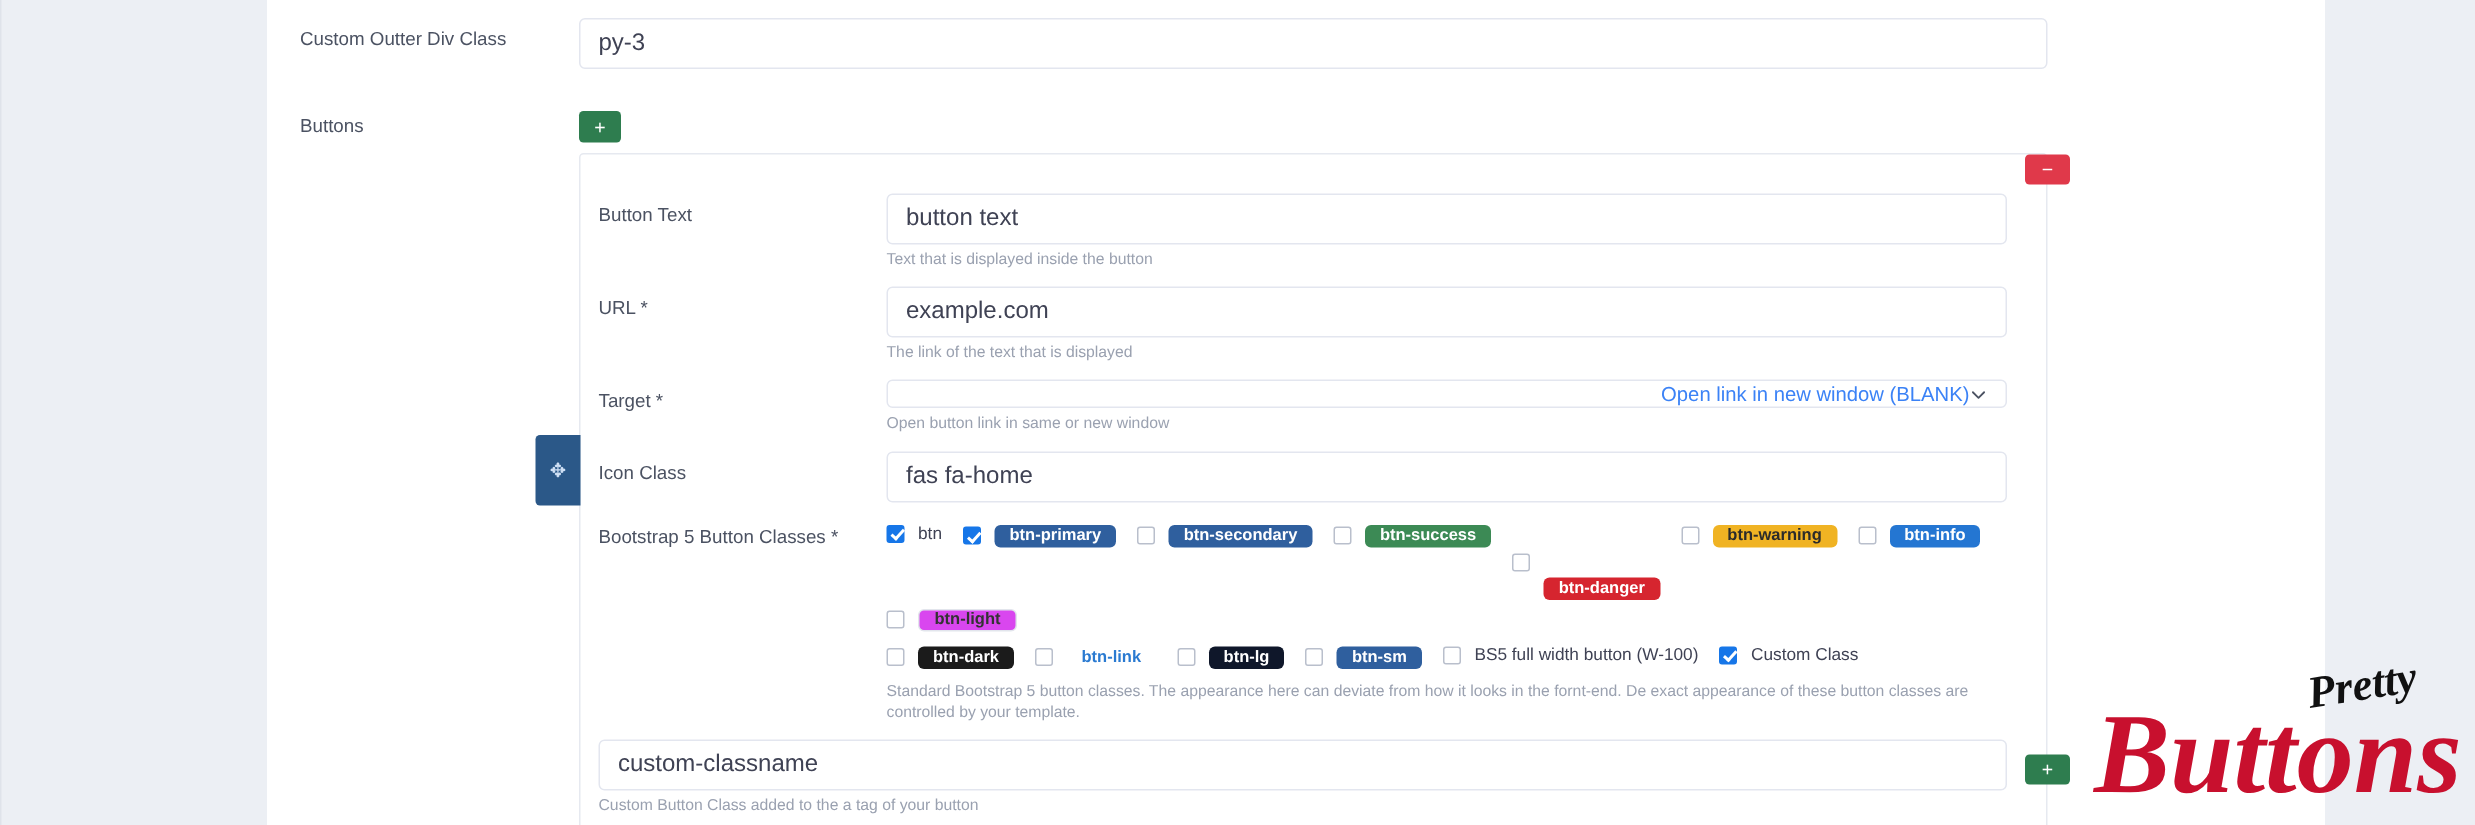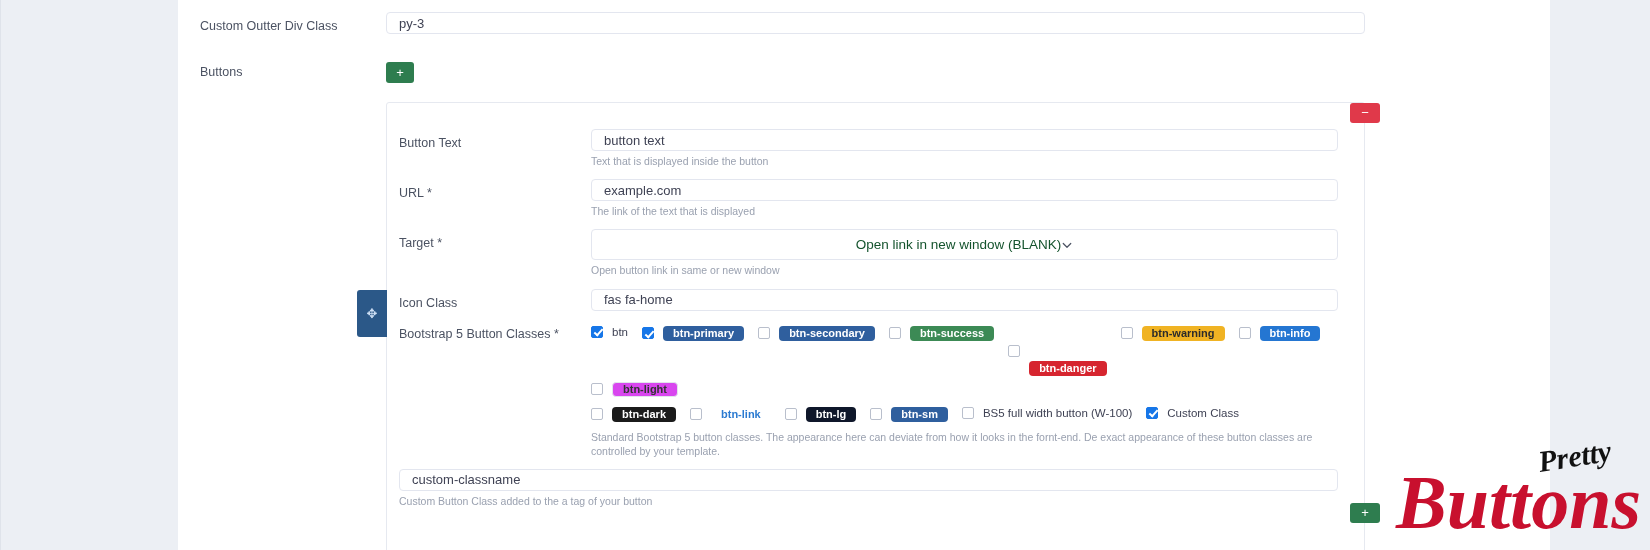--- a/index.html
+++ b/index.html
@@ -17,22 +17,22 @@
   .rail-right { width:100px; height:550px; background:#eceff4; flex:0 0 100px; }
   .center { flex:1 1 auto; height:550px; background:#ffffff; position:relative; }
 
   
   .row-top { display:flex; align-items:flex-start; padding:12px 0 0 0; }
   .lbl-col { width:208px; flex:0 0 208px; padding-left:22px; padding-top:7px;
              font-size:12.5px; color:#4b5262; }
   .fld-col { flex:1 1 auto; padding-right:185px; }
 
   .text-input {
-    width:100%; height:22px; border:1px solid #e3e6ef; border-radius:4px;
-    background:#fff; padding:0 12px; font-size:13px; color:#3f4254;
+    width:100%; height:34px; border:1px solid #e3e6ef; border-radius:4px;
+    background:#fff; padding:0 12px; font-size:16px; color:#3f4254;
     font-family:"Liberation Sans", sans-serif; display:flex; align-items:center;
   }
   .help {
     font-size:10.5px; color:#9aa1b0; margin-top:3px; line-height:1.35;
   }
 
   .btn-add-top {
     width:28px; height:21px; background:#2e7d4f; border-radius:3px; border:none;
     color:#fff; font-size:13px; line-height:21px; text-align:center; cursor:pointer;
     padding:0;
@@ -60,23 +60,23 @@
     color:#fff; font-size:13px; line-height:20px; text-align:center; cursor:pointer; padding:0;
   }
 
   .pbody { padding:26px 26px 0 12px; }
   .frow { display:flex; align-items:flex-start; margin-bottom:11px; }
   .frow .flabel { width:192px; flex:0 0 192px; padding-top:7px;
                   font-size:12.5px; color:#4b5262; }
   .frow .fctrl { flex:1 1 auto; }
 
   .select-input {
-    width:100%; height:31px; border:1px solid #e3e6ef; border-radius:4px; background:#fff;
-    padding:0 12px; font-size:13.5px; color:#14532d; display:flex; align-items:center;
-    justify-content:center; cursor:pointer;
+    width:100%; height:19px; border:1px solid #e3e6ef; border-radius:4px; background:#fff;
+    padding:0 12px; font-size:13.5px; color:#3b82f6; display:flex; align-items:center;
+    justify-content:flex-end; cursor:pointer;
   }
   .chev { width:12px; height:12px; flex:0 0 12px; color:#4b5262; }
 
   
   .cbwrap { display:flex; flex-wrap:wrap; align-items:flex-start; padding-top:4px; }
   .cbitem { display:flex; align-items:center; margin:0 14px 6px 0; }
   .cbox {
     width:12px; height:12px; border:1px solid #b9bfcc; border-radius:2px;
     background:#fff; flex:0 0 12px; margin-right:9px; cursor:pointer; position:relative;
   }

